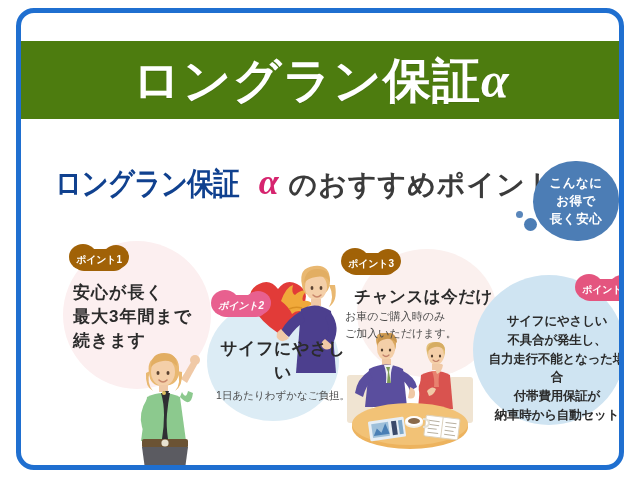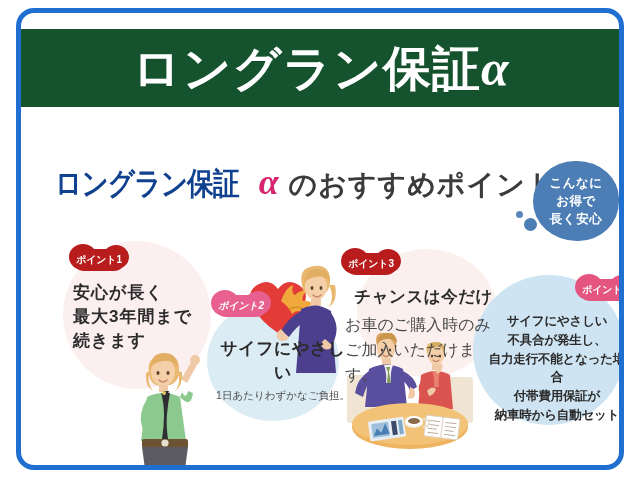--- a/index.html
+++ b/index.html
@@ -27,24 +27,24 @@
     border: 5px solid #1f6fd0;
     border-radius: 18px;
     background: #ffffff;
     overflow: hidden;
   }
 
   
   .title-band {
     position: absolute;
     left: -2px;
-    top: 16px;
+    top: 28px;
     width: 604px;
     height: 78px;
-    background: #14532d;
+    background: #4d7c0f;
     display: flex;
     align-items: center;
     justify-content: center;
   }
   .title-band .title-text {
     color: #ffffff;
     font-size: 48px;
     font-weight: 700;
     letter-spacing: 1px;
     line-height: 1;
@@ -164,21 +164,21 @@
   .badge::after {
     content: "";
     position: absolute;
     border-radius: 50%;
     z-index: -1;
   }
   .badge::before { left: -4px; top: -5px;  width: 28px; height: 26px; }
   .badge::after  { right: -4px; top: -4px; width: 26px; height: 24px; }
   .badge.blue,
   .badge.blue::before,
-  .badge.blue::after { background: #b91c1c; }
+  .badge.blue::after { background: #a16207; }
   .badge.pink,
   .badge.pink::before,
   .badge.pink::after { background: #e8608f; }
   .badge.pink2,
   .badge.pink2::before,
   .badge.pink2::after { background: #e4557f; }
 
   .p-title {
     color: #2b2b2b;
     font-weight: 700;
@@ -196,21 +196,21 @@
 
   
   #point2 { left: 192px; top: 282px; width: 140px; text-align: center; }
   #point2 .badge-wrap { display: block; text-align: left; margin-left: 2px; font-style: italic; }
   #point2 .p-title { font-size: 17px; margin-top: 20px; letter-spacing: .5px; }
   #point2 .p-sub   { font-size: 10.5px; margin-top: 3px; }
 
   
   #point3 { left: 324px; top: 240px; width: 148px; }
   #point3 .p-title { font-size: 16.5px; margin-top: 10px; letter-spacing: .5px; text-align: right; }
-  #point3 .p-sub   { font-size: 16px; margin-top: 5px; line-height: 1.55; }
+  #point3 .p-sub   { font-size: 11px; line-height: 1.55; }
 
   
   #point4 { left: 462px; top: 266px; width: 148px; text-align: center; }
   #point4 .badge-wrap { display: block; text-align: right; margin-left: 0px; }
   #point4 .p-title { font-size: 12.5px; margin-top: 11px; line-height: 1.5; letter-spacing: -.2px; }
 
   
   .illus { position: absolute; z-index: 2; }
 
   

